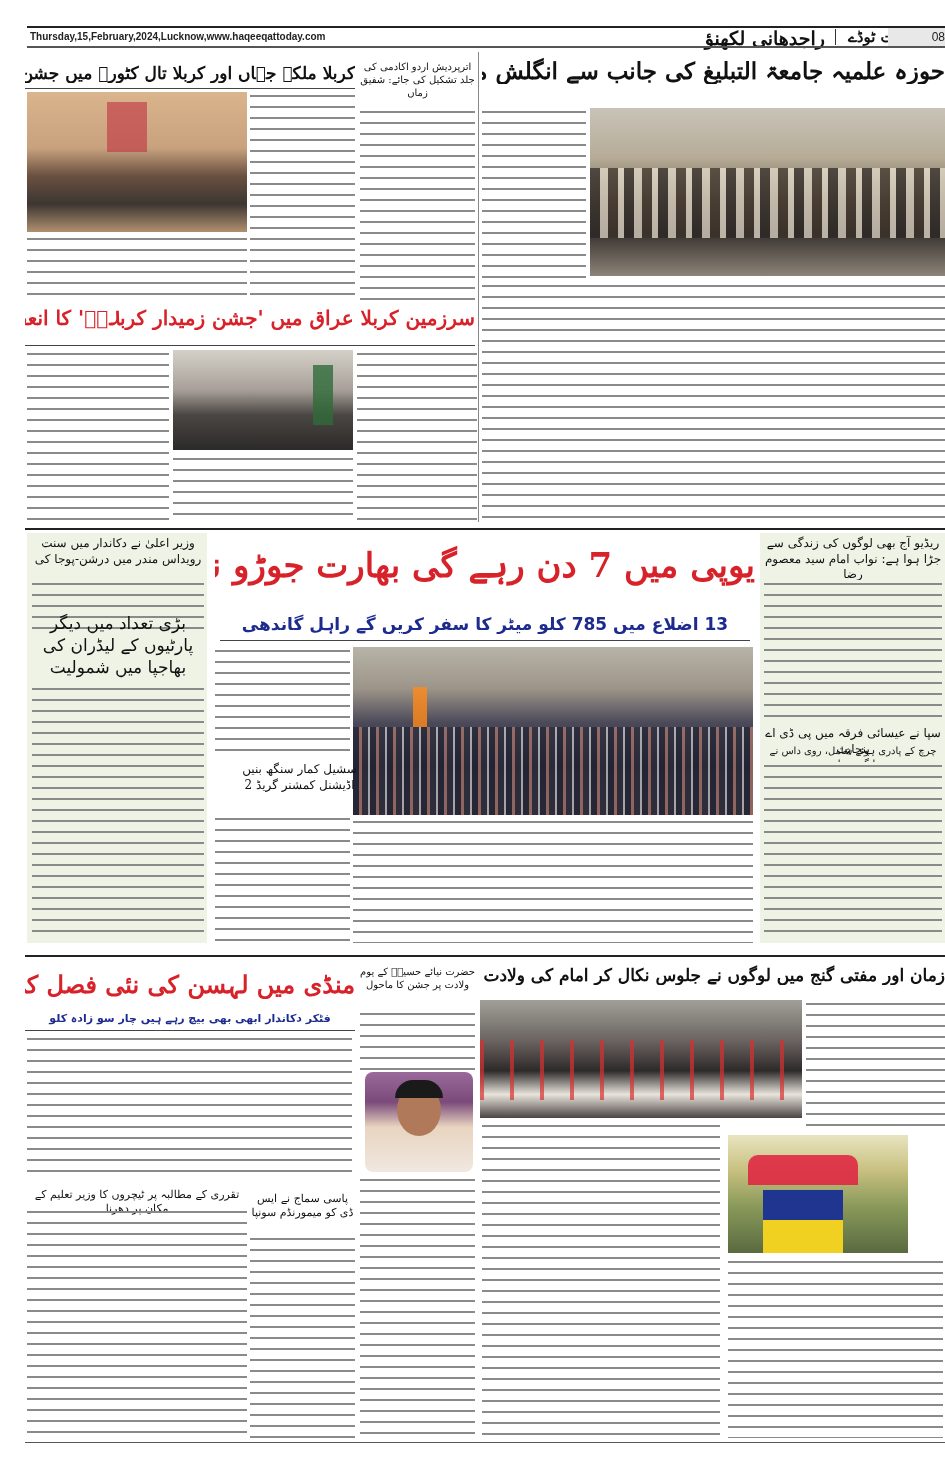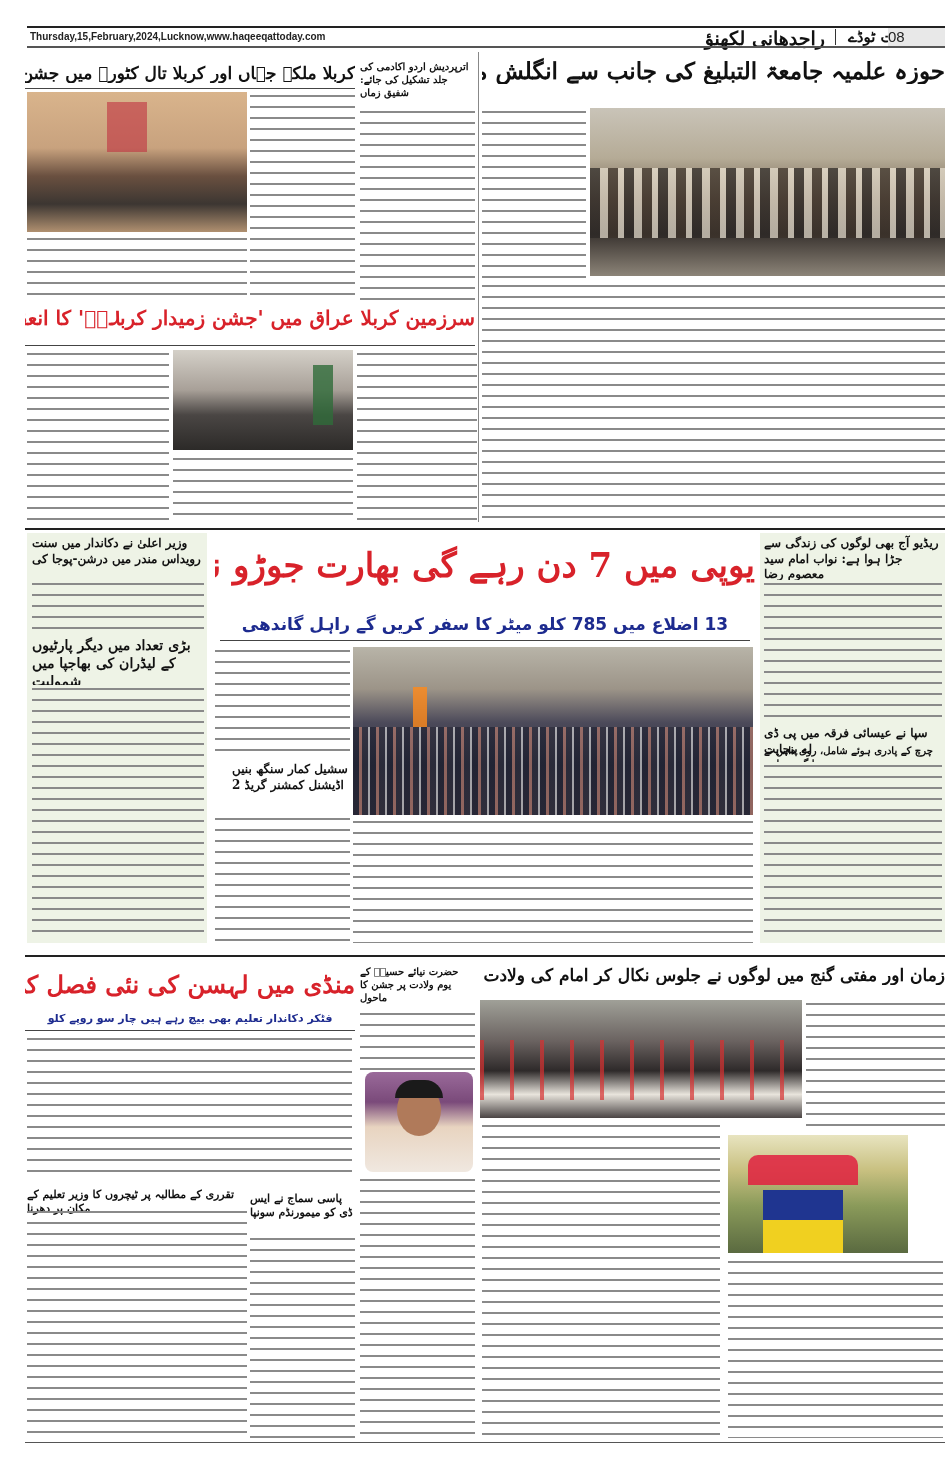--- a/index.html
+++ b/index.html
@@ -4,36 +4,36 @@
 <style>
   * { box-sizing: border-box; margin: 0; padding: 0; }
   body { width: 945px; height: 1469px; background: #ffffff; font-family: "DejaVu Sans", sans-serif; position: relative; overflow: hidden; color: #222; }
   .abs { position: absolute; }
   .masthead-line-top { left: 27px; top: 26px; width: 918px; height: 2px; background: #222; }
   .masthead-line-bottom { left: 27px; top: 46px; width: 918px; height: 2px; background: #555; }
   .dateline { left: 30px; top: 31px; font-family: "Liberation Sans", sans-serif; font-size: 10px; font-weight: bold; color: #222; }
   .mast-title { right: 120px; top: 27px; font-family: "DejaVu Serif", serif; font-size: 19px; font-weight: bold; direction: rtl; color: #111; }
   .mast-sep { left: 835px; top: 29px; width: 1px; height: 16px; background: #333; }
   .mast-brand { left: 848px; top: 28px; font-family: "DejaVu Serif", serif; font-size: 15px; font-weight: bold; direction: rtl; color: #111; }
-  .page-num { left: 888px; top: 28px; width: 57px; height: 18px; background: #e8e8e8; font-family: "Liberation Sans", sans-serif; font-size: 15px; text-align: left; line-height: 18px; color: #222; }
+  .page-num { left: 888px; top: 28px; width: 57px; height: 18px; background: #e8e8e8; font-family: "Liberation Sans", sans-serif; font-size: 12px; text-align: right; line-height: 18px; color: #222; }
 
   .headline { font-family: "DejaVu Serif", serif; direction: rtl; text-align: center; white-space: nowrap; overflow: hidden; }
   .hl-black { color: #111; }
   .hl-red { color: #d8222a; }
   .hl-blue { color: #1d2b8f; font-family: "DejaVu Sans", sans-serif; font-weight: bold; }
 
   .text-block { direction: rtl; font-family: "DejaVu Serif", serif; font-size: 7px; line-height: 11px; color: #333; overflow: hidden; text-align: justify;
     background-image: repeating-linear-gradient(to bottom, transparent 0px, transparent 3px, #8a8a8a 3px, #8a8a8a 5px, transparent 5px, transparent 11px); }
   .text-block.green-bg { background-color: #eef3e6; }
 
   .photo { overflow: hidden; }
   .rule-h { height: 1px; background: #444; }
   .rule-v { width: 1px; background: #888; }
   .side-box { background: #eef3e6; }
-  .sub-headline { font-family: "DejaVu Serif", serif; direction: rtl; text-align: left; color: #111; font-weight: bold; line-height: 1.3; }
+  .sub-headline { font-family: "DejaVu Serif", serif; direction: rtl; text-align: center; color: #111; font-weight: normal; line-height: 1.3; }
 </style>
 </head>
 <body>
 
 <div class="abs masthead-line-top"></div>
 <div class="abs dateline">Thursday,15,February,2024,Lucknow,www.haqeeqattoday.com</div>
 <div class="abs mast-title">راجدھانی لکھنؤ</div>
 <div class="abs mast-sep"></div>
 <div class="abs mast-brand">حقیقت ٹوڈے</div>
 <div class="abs page-num">08</div>
@@ -65,21 +65,21 @@
 </div>
 <div class="abs text-block" style="left:357px; top:350px; width:120px; height:172px;"></div>
 <div class="abs text-block" style="left:27px; top:350px; width:142px; height:172px;"></div>
 <div class="abs text-block" style="left:173px; top:455px; width:180px; height:67px;"></div>
 
 <div class="abs rule-h" style="left:25px; top:528px; width:920px; background:#222; height:2px;"></div>
 
 <div class="abs side-box" style="left:27px; top:533px; width:180px; height:410px;"></div>
 <div class="abs sub-headline" style="left:32px; top:536px; width:172px; font-size:12px;">وزیر اعلیٰ نے دکاندار میں سنت رویداس مندر میں درشن-پوجا کی</div>
 <div class="abs text-block green-bg" style="left:32px; top:580px; width:172px; height:52px;"></div>
-<div class="abs sub-headline" style="left:32px; top:636px; width:172px; font-size:14px;">بڑی تعداد میں دیگر پارٹیوں کے لیڈران کی بھاجپا میں شمولیت</div>
+<div class="abs sub-headline" style="left:32px; top:612px; width:172px; font-size:17px;">بڑی تعداد میں دیگر پارٹیوں کے لیڈران کی بھاجپا میں شمولیت</div>
 <div class="abs text-block green-bg" style="left:32px; top:685px; width:172px; height:255px;"></div>
 
 <div class="abs headline hl-red" style="left:215px; top:545px; width:540px; font-size:34px; font-weight:bold; line-height:1.2;">یوپی میں 7 دن رہے گی بھارت جوڑو نیائے یاترا</div>
 <div class="abs headline hl-blue" style="left:220px; top:614px; width:530px; font-size:17px;">13 اضلاع میں 785 کلو میٹر کا سفر کریں گے راہل گاندھی</div>
 <div class="abs rule-h" style="left:220px; top:640px; width:530px;"></div>
 <div class="abs photo" style="left:353px; top:647px; width:400px; height:168px; background:linear-gradient(180deg,#b8b4a8 0%,#9c9488 25%,#4c4a5a 45%,#2a2c3c 70%,#3a3440 100%);">
   <div style="position:absolute;left:0;top:80px;width:400px;height:88px;background:repeating-linear-gradient(90deg,#1e2030 0 6px,#c08070 6px 9px,#2a2a38 9px 15px,#e0e0e0 15px 17px);opacity:0.65;"></div>
   <div style="position:absolute;left:60px;top:40px;width:14px;height:40px;background:#ff8a1a;opacity:0.8;"></div>
 </div>
 <div class="abs text-block" style="left:215px; top:647px; width:135px; height:112px;"></div>
@@ -90,21 +90,21 @@
 <div class="abs side-box" style="left:760px; top:533px; width:185px; height:410px;"></div>
 <div class="abs sub-headline" style="left:764px; top:536px; width:178px; font-size:12px;">ریڈیو آج بھی لوگوں کی زندگی سے جڑا ہوا ہے: نواب امام سید معصوم رضا</div>
 <div class="abs text-block green-bg" style="left:764px; top:580px; width:178px; height:142px;"></div>
 <div class="abs sub-headline" style="left:764px; top:726px; width:178px; font-size:12px;">سپا نے عیسائی فرقہ میں پی ڈی اے پنچایت</div>
 <div class="abs sub-headline" style="left:764px; top:744px; width:178px; font-size:10px;">چرچ کے پادری ہوئے شامل، روی داس نے مانگی حمایت</div>
 <div class="abs text-block green-bg" style="left:764px; top:762px; width:178px; height:178px;"></div>
 
 <div class="abs rule-h" style="left:25px; top:955px; width:920px; background:#222; height:2px;"></div>
 
 <div class="abs headline hl-red" style="left:25px; top:970px; width:330px; font-size:24px; font-weight:bold;">منڈی میں لہسن کی نئی فصل کی آمد شروع</div>
-<div class="abs headline hl-blue" style="left:25px; top:1012px; width:330px; font-size:11px;">فٹکر دکاندار تعلیم بھی بیچ رہے ہیں چار سو روپے کلو</div>
+<div class="abs headline hl-blue" style="left:25px; top:1012px; width:330px; font-size:11px;">فٹکر دکاندار ابھی بھی بیچ رہے ہیں چار سو زادہ کلو</div>
 <div class="abs rule-h" style="left:25px; top:1030px; width:330px;"></div>
 <div class="abs text-block" style="left:27px; top:1035px; width:325px; height:140px;"></div>
 
 <div class="abs sub-headline" style="left:360px; top:965px; width:115px; font-size:10px;">حضرت نیائے حسینؑ کے یوم ولادت پر جشن کا ماحول</div>
 <div class="abs text-block" style="left:360px; top:1010px; width:115px; height:60px;"></div>
 <div class="abs photo" style="left:365px; top:1072px; width:108px; height:100px; border-radius:8px; background:linear-gradient(180deg,#9a6a9a 0%,#7a4a7a 30%,#e8d4c0 55%,#f0e8e0 100%);">
   <div style="position:absolute;left:32px;top:12px;width:44px;height:52px;border-radius:50%;background:#b07a5a;"></div>
   <div style="position:absolute;left:30px;top:8px;width:48px;height:18px;border-radius:24px 24px 0 0;background:#1a1a1a;"></div>
 </div>
 <div class="abs text-block" style="left:360px; top:1176px; width:115px; height:260px;"></div>

